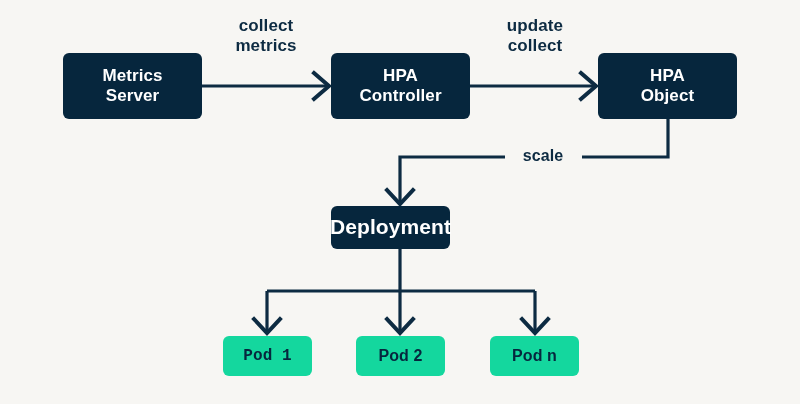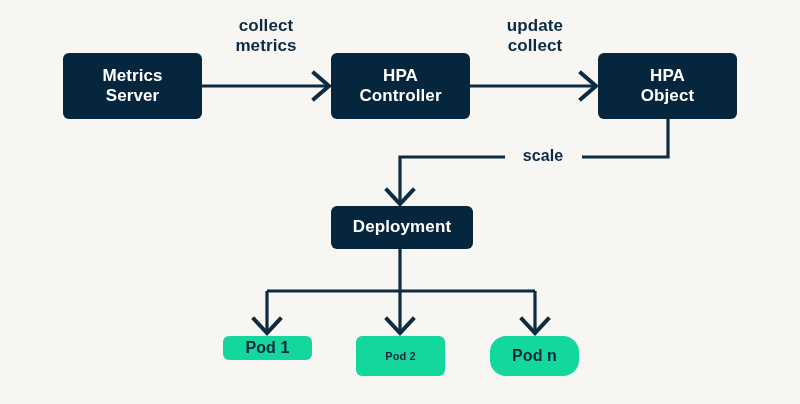--- a/index.html
+++ b/index.html
@@ -57,24 +57,24 @@
     font-weight: bold;
     text-align: center;
     line-height: 1.2;
     white-space: pre-line;
     letter-spacing: 0.1px;
   }
   
   #node-metrics-server { left: 63px;  top: 53px;  width: 139px; height: 66px; font-size: 17px; }
   #node-hpa-controller { left: 331px; top: 53px;  width: 139px; height: 66px; font-size: 17px; }
   #node-hpa-object     { left: 598px; top: 53px;  width: 139px; height: 66px; font-size: 17px; }
-  #node-deployment     { left: 331px; top: 206px; width: 142px; height: 43px; font-size: 17px; }
-  #node-pod-1          { left: 223px; top: 336px; width: 89px;  height: 24px; font-size: 16px; }
-  #node-pod-2          { left: 356px; top: 336px; width: 89px;  height: 40px; font-size: 11px; }
-  #node-pod-n          { left: 490px; top: 336px; width: 89px;  height: 40px; font-size: 16px; border-radius: 16px; }
+  #node-deployment     { left: 331px; top: 206px; width: 119px; height: 43px; font-size: 21px; }
+  #node-pod-1          { left: 223px; top: 336px; width: 89px;  height: 40px; font-size: 16px; font-family: Liberation Mono, monospace; }
+  #node-pod-2          { left: 356px; top: 336px; width: 89px;  height: 40px; font-size: 16px; }
+  #node-pod-n          { left: 490px; top: 336px; width: 89px;  height: 40px; font-size: 16px; }
   
   #label-collect-metrics { left: 206px; top: 16px;  width: 120px; font-size: 17px; }
   #label-update-status   { left: 475px; top: 16px;  width: 120px; font-size: 17px; }
   #label-scale           { left: 505px; top: 146px; width: 76px;  font-size: 16px; text-align: center; }
 </style>
 </head>
 <body>
 
 <div id="diagram-root">
 

